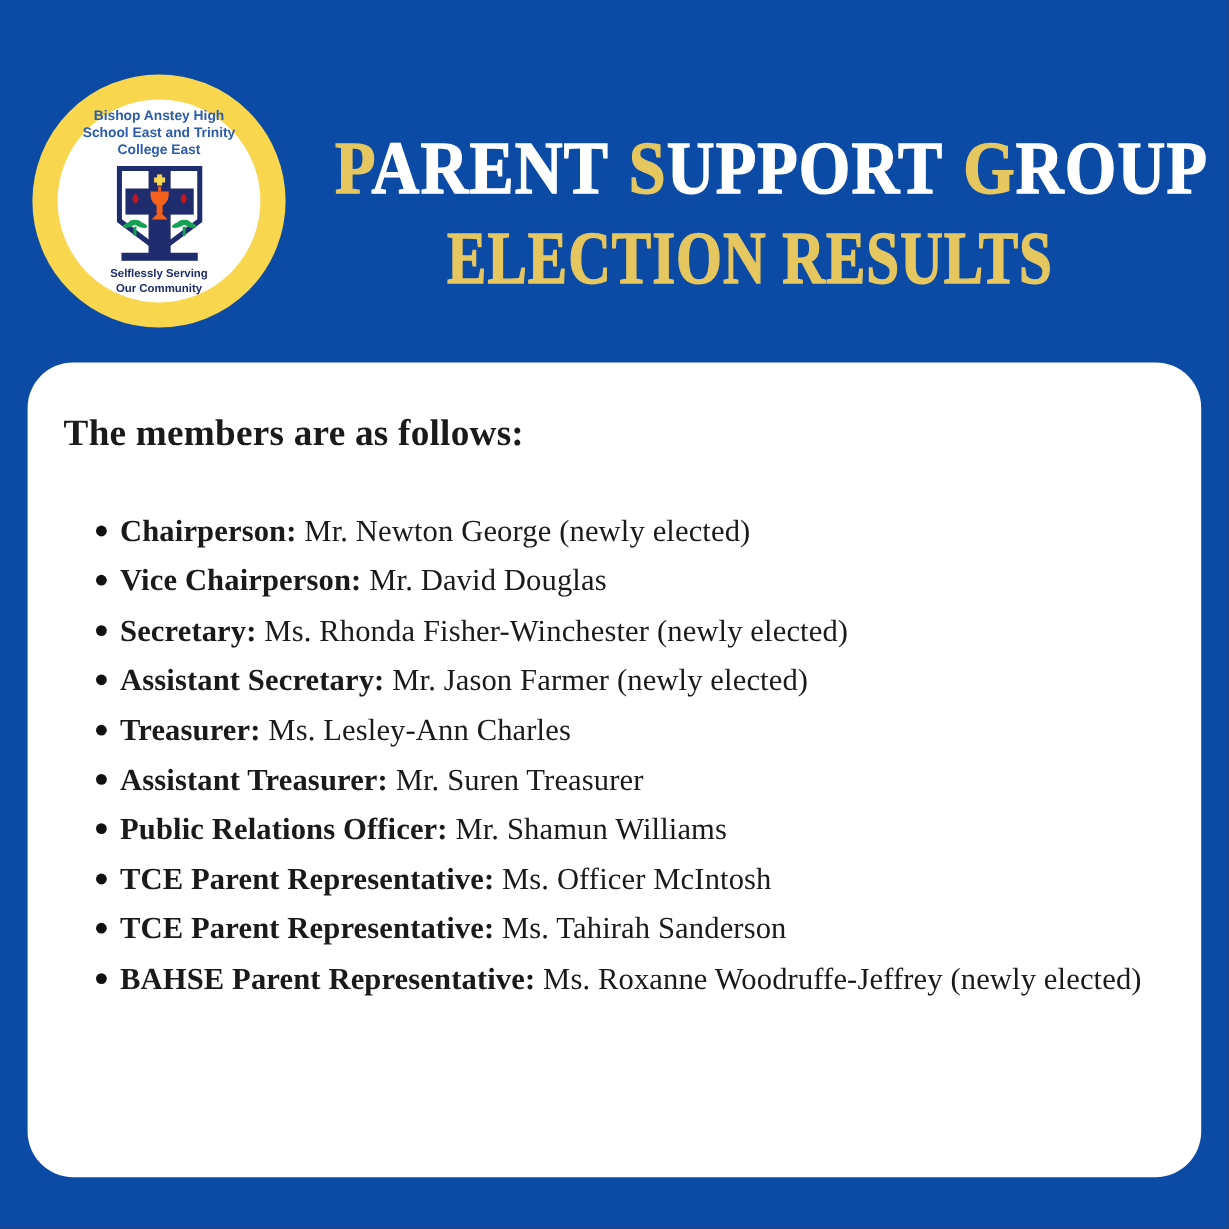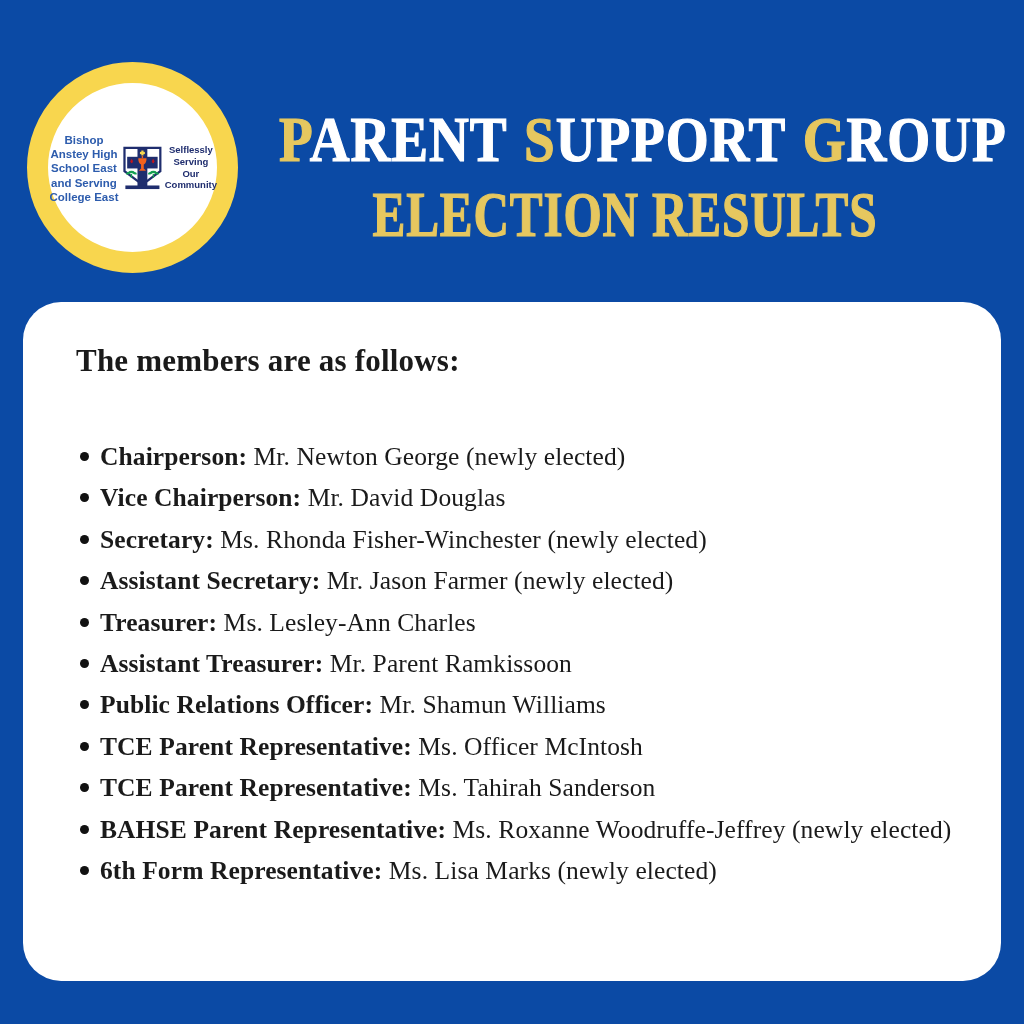--- a/index.html
+++ b/index.html
@@ -24,21 +24,21 @@
     overflow:hidden;
     font-family:"Liberation Serif",serif;
   }
 
   
   .logo-circle{
     position:absolute;left:27px;top:62px;
     width:211px;height:211px;border-radius:50%;
     background:var(--card_white);
     border:21px solid var(--ring_yellow);
-    display:flex;flex-direction:row;align-items:center;justify-content:center;
+    display:flex;flex-direction:column;align-items:center;justify-content:center;
     text-align:center;
   }
   .logo-name{
     font-family:"Liberation Sans",sans-serif;
     font-weight:bold;font-size:11.5px;line-height:1.22;
     color:var(--logo_text_blue);
     margin-top:2px;
   }
   .logo-crest{margin:5px 0 4px 0;}
   .logo-motto{
@@ -77,25 +77,24 @@
     position:absolute;left:23px;top:302px;
     width:978px;height:679px;
     background:var(--card_white);
     border-radius:38px;
     padding:40px 34px 0 30px;
     color:var(--body_text);
   }
   .members-heading{
     font-size:31px;line-height:38px;font-weight:bold;
     letter-spacing:0.2px;
-    margin-left:23px;
   }
   .members-list{
     list-style:none;
-    margin-top:56px;
+    margin-top:42px;
   }
   .members-list li{
     position:relative;
     padding-left:47px;
     font-size:25.5px;line-height:41.4px;
     letter-spacing:0.1px;
   }
   .members-list li::before{
     content:"";
     position:absolute;left:27px;top:16px;
@@ -105,21 +104,21 @@
   .role{font-weight:bold;}
 </style>
 </head>
 <body>
 
 <div class="canvas">
 
   <div class="logo-circle">
     <div class="logo-name">
       <div>Bishop Anstey High</div>
-      <div>School East and Serving</div>
+      <div>School East and Trinity</div>
       <div>College East</div>
     </div>
     <svg class="logo-crest" width="84" height="82" viewBox="0 0 100 98" aria-hidden="true">
 
       <path d="M10 4 H90 V56 L50 86 L10 56 Z" fill="#ffffff" stroke="var(--crest_navy)" stroke-width="5"></path>
 
       <rect x="39" y="4" width="22" height="88" fill="var(--crest_navy)"></rect>
       <rect x="16" y="24" width="68" height="26" fill="var(--crest_navy)"></rect>
 
       <rect x="47.5" y="10" width="5" height="11" fill="var(--ring_yellow)"></rect>
@@ -169,28 +168,27 @@
         <li><span class="role">Chairperson:</span><span class="member-name"> Mr. Newton George (newly elected)</span></li>
 
         <li><span class="role">Vice Chairperson:</span><span class="member-name"> Mr. David Douglas</span></li>
 
         <li><span class="role">Secretary:</span><span class="member-name"> Ms. Rhonda Fisher-Winchester (newly elected)</span></li>
 
         <li><span class="role">Assistant Secretary:</span><span class="member-name"> Mr. Jason Farmer (newly elected)</span></li>
 
         <li><span class="role">Treasurer:</span><span class="member-name"> Ms. Lesley-Ann Charles</span></li>
 
-        <li><span class="role">Assistant Treasurer:</span><span class="member-name"> Mr. Parent Ramkissoon</span></li>
+        <li><span class="role">Assistant Treasurer:</span><span class="member-name"> Mr. Suren Treasurer</span></li>
 
         <li><span class="role">Public Relations Officer:</span><span class="member-name"> Mr. Shamun Williams</span></li>
 
         <li><span class="role">TCE Parent Representative:</span><span class="member-name"> Ms. Officer McIntosh</span></li>
 
         <li><span class="role">TCE Parent Representative:</span><span class="member-name"> Ms. Tahirah Sanderson</span></li>
 
 
         <li><span class="role">BAHSE Parent Representative:</span><span class="member-name"> Ms. Roxanne Woodruffe-Jeffrey (newly elected)</span></li>
 
-        <li><span class="role">6th Form Representative:</span><span class="member-name"> Ms. Lisa Marks (newly elected)</span></li>
       </ul>
   </div>
 
 </div>
 
 </body></html>

